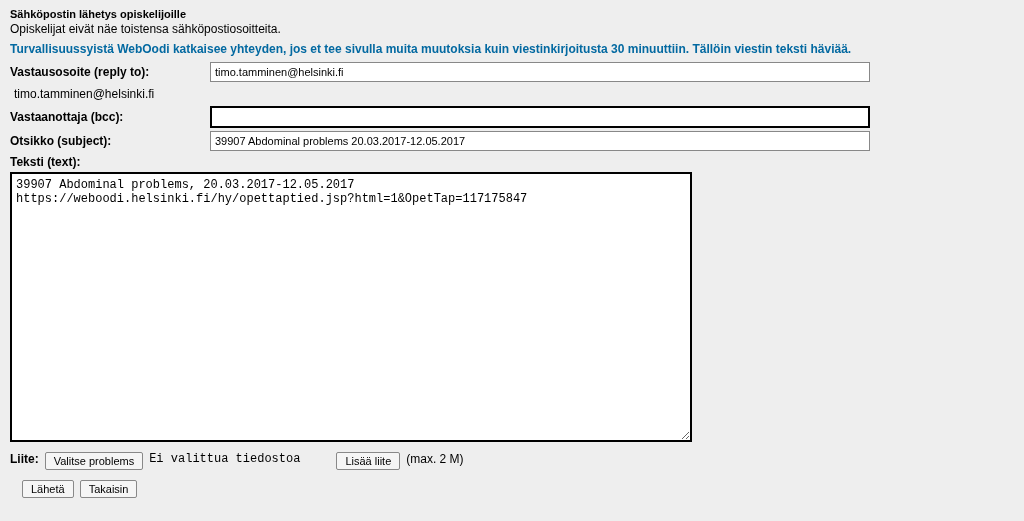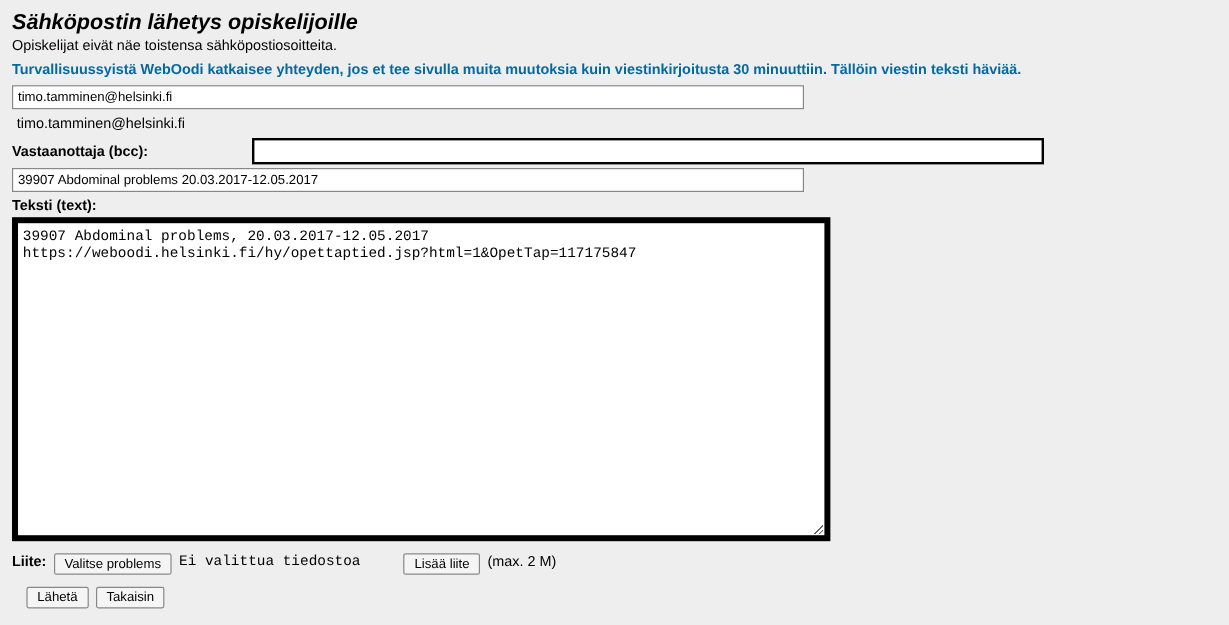--- a/index.html
+++ b/index.html
@@ -7,23 +7,22 @@
     padding: 8px 10px;
     background: #eeeeee;
     font-family: Verdana, Arial, sans-serif;
     font-size: 12px;
     color: #000;
     width: 1024px;
     box-sizing: border-box;
   }
   .title {
     font-weight: bold;
-    font-size: 18px;
+    font-size: 11px;
     margin: 0 0 2px 0;
-    font-style: italic;
   }
   .subtitle {
     font-size: 12px;
     margin: 0 0 6px 0;
   }
   .warning {
     color: #0369a1;
     font-weight: bold;
     font-size: 12px;
     margin: 0 0 6px 0;
@@ -66,21 +65,21 @@
     font-weight: bold;
     font-size: 12px;
     margin: 4px 0 3px 0;
   }
   textarea {
     font-family: "Courier New", monospace;
     font-size: 12px;
     width: 682px;
     height: 270px;
     padding: 4px;
-    border: 5px solid #000000;
+    border: 2px solid #000000;
     background: #fff;
     box-sizing: border-box;
     resize: both;
     display: block;
     margin-bottom: 10px;
   }
   .attach-row {
     display: flex;
     gap: 6px;
     margin-bottom: 10px;
@@ -113,33 +112,35 @@
   }
 </style>
 </head>
 <body>
 
 <div class="title">Sähköpostin lähetys opiskelijoille</div>
 <div class="subtitle">Opiskelijat eivät näe toistensa sähköpostiosoitteita.</div>
 <div class="warning">Turvallisuussyistä WebOodi katkaisee yhteyden, jos et tee sivulla muita muutoksia kuin viestinkirjoitusta 30 minuuttiin. Tällöin viestin teksti häviää.</div>
 
 <div class="form-row">
+  <div class="form-label">Vastausosoite (reply to):</div>
   <input type="text" class="text-input input-wide" value="timo.tamminen@helsinki.fi" style="">
 </div>
 
 <div class="form-row">
   <div class="to-value">timo.tamminen@helsinki.fi</div>
 </div>
 
 <div class="form-row">
   <div class="form-label">Vastaanottaja (bcc):</div>
   <input type="text" class="text-input bcc-input" value="" style="">
 </div>
 
 <div class="form-row">
+  <div class="form-label">Otsikko (subject):</div>
   <input type="text" class="text-input input-wide" value="39907 Abdominal problems 20.03.2017-12.05.2017" style="">
 </div>
 
 <div class="text-block-label">Teksti (text):</div>
 <textarea style="">39907 Abdominal problems, 20.03.2017-12.05.2017
 https://weboodi.helsinki.fi/hy/opettaptied.jsp?html=1&amp;OpetTap=117175847</textarea>
 
 <div class="attach-row">
   <span class="attach-label">Liite:</span>
   <button type="button" class="btn">Valitse problems</button>

